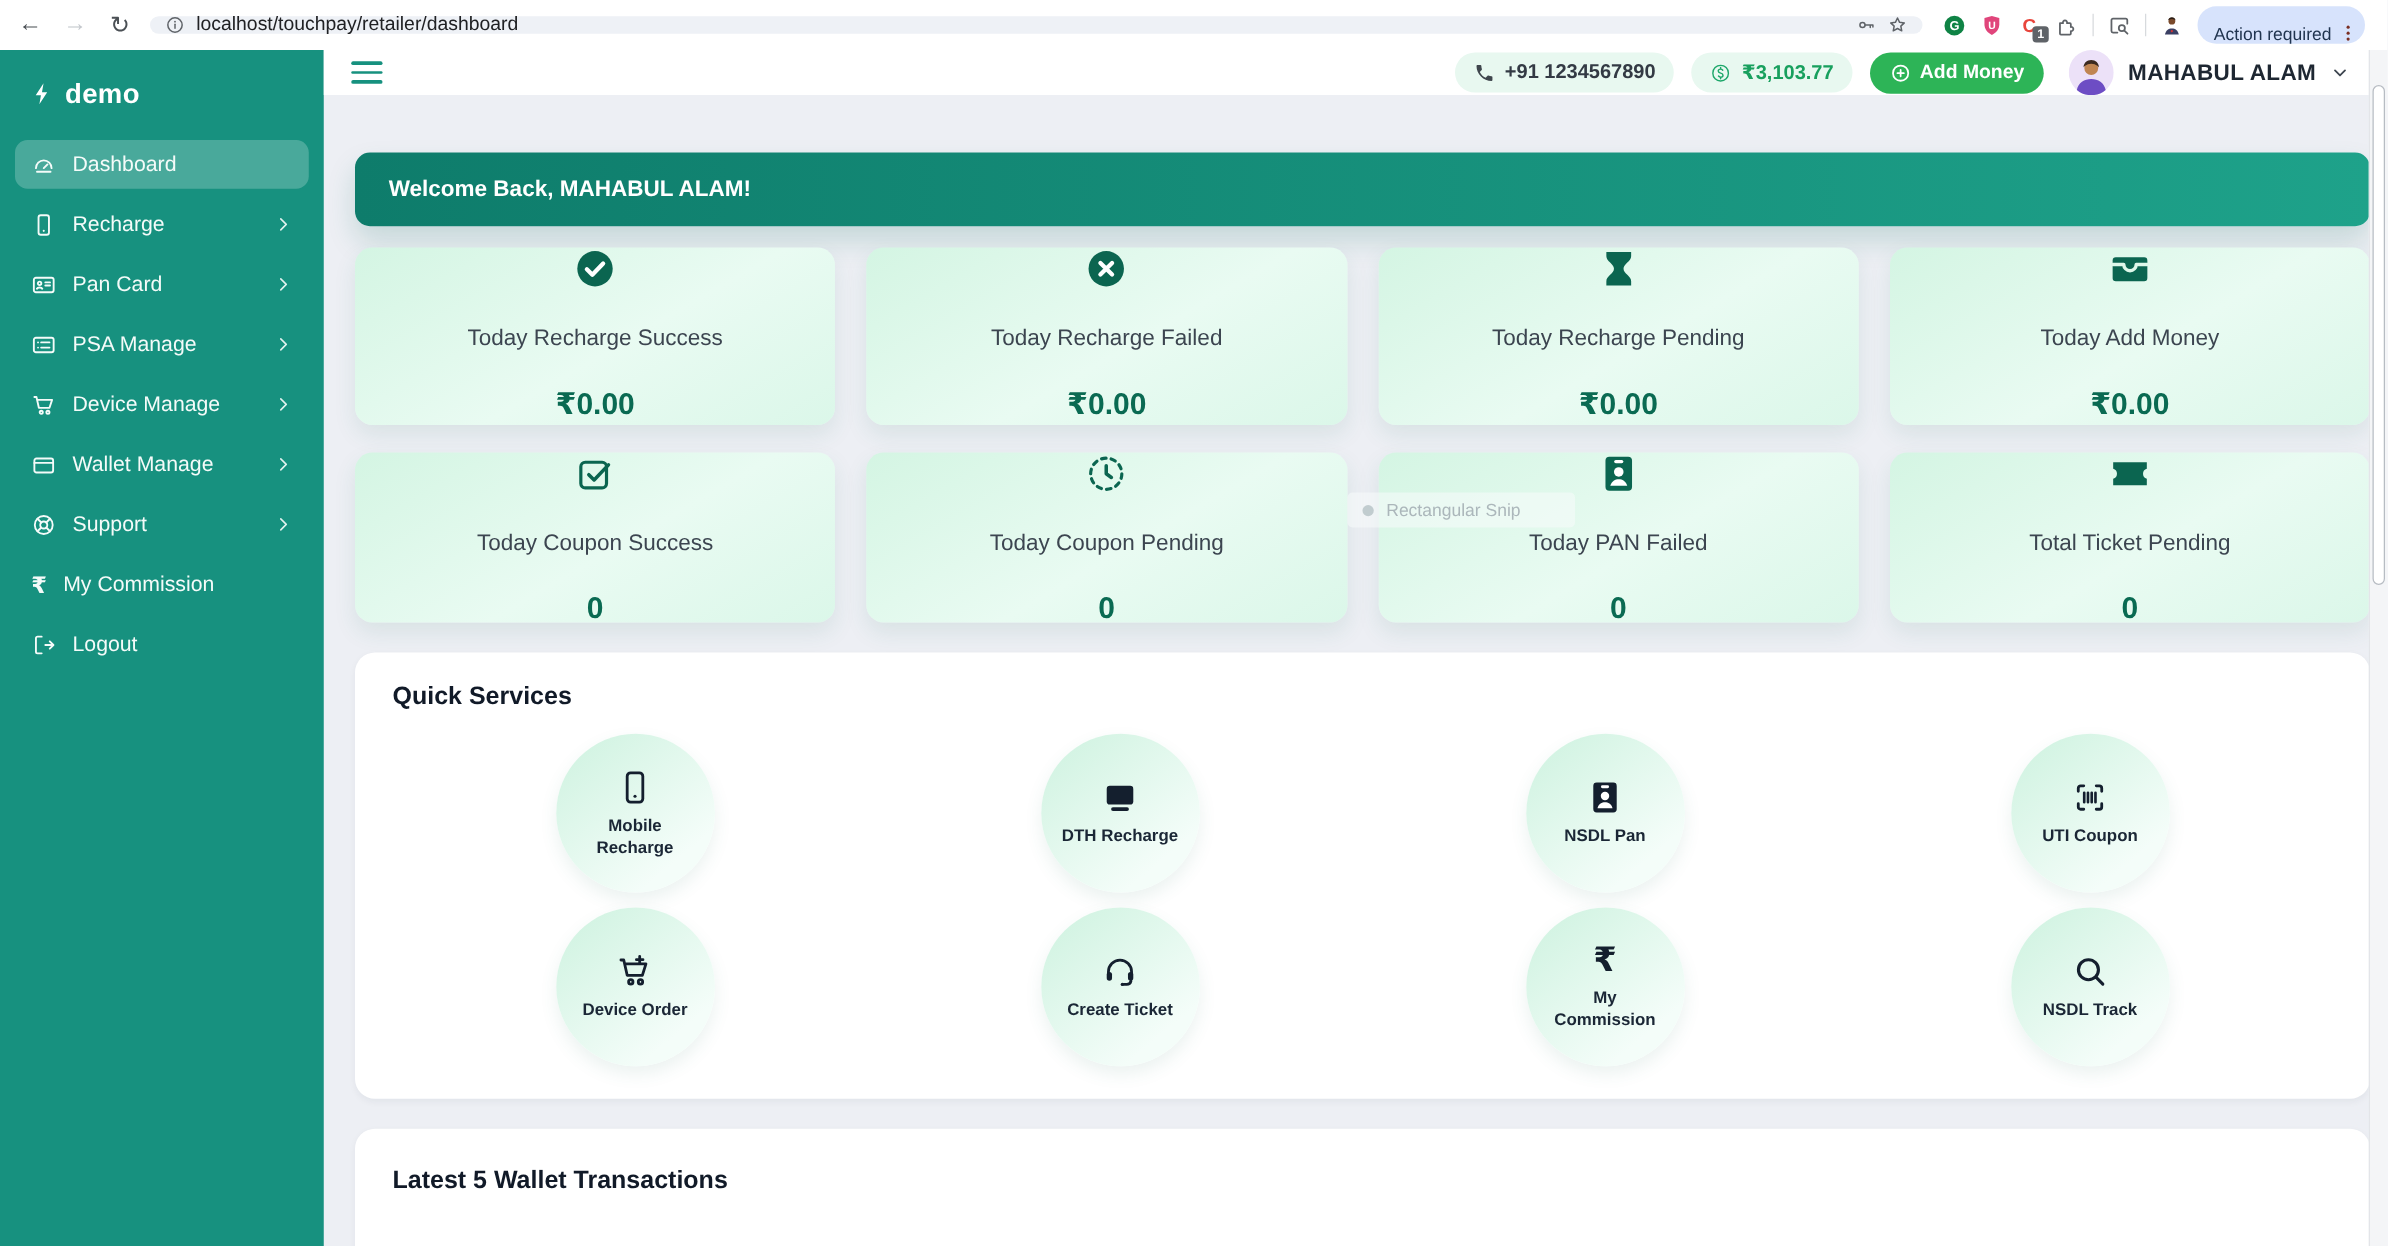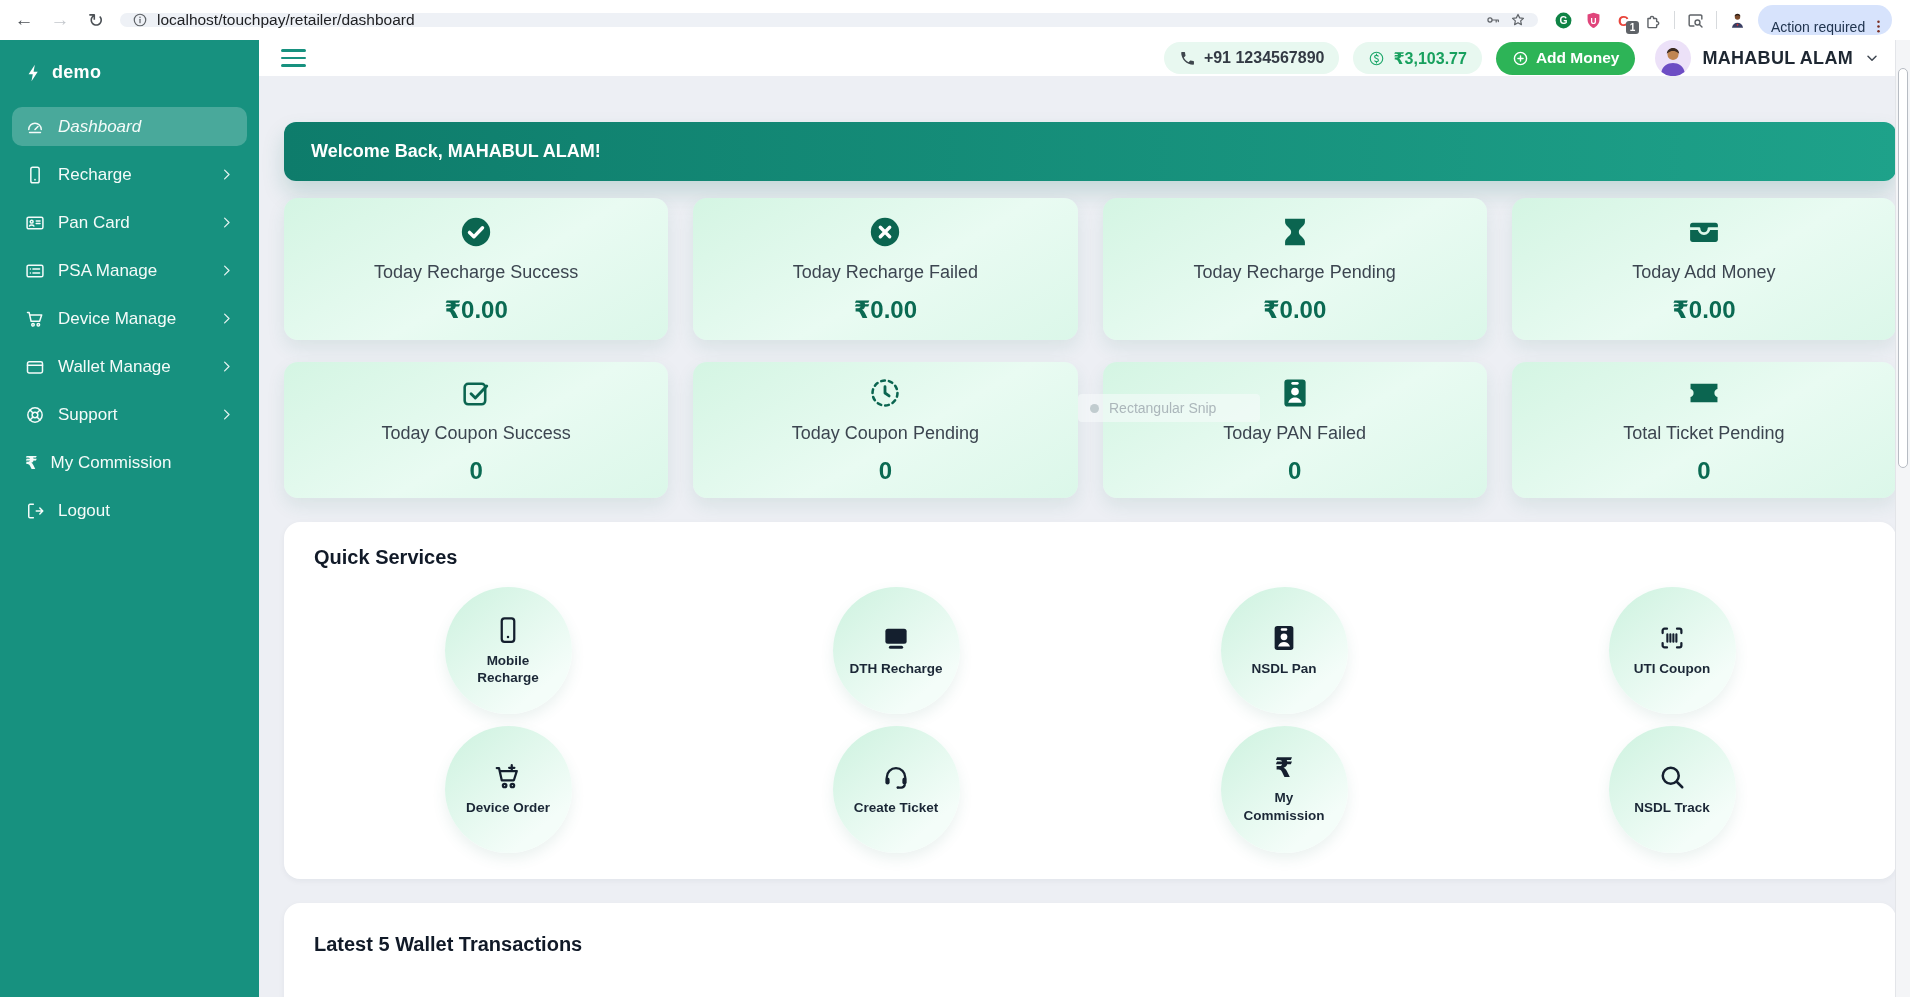--- a/index.html
+++ b/index.html
@@ -25,25 +25,25 @@
   .ext-badge { position:absolute; right:-6px; bottom:-4px; background:#5f6368; color:#fff; font-size:10px; font-weight:700;
     min-width:13px; height:13px; border-radius:3px; display:flex; align-items:center; justify-content:center; padding:0 2px; }
   .action-pill { height:30px; background:#d7e3fc; border-radius:15px; display:flex; align-items:flex-end; gap:4px; padding:0 5px 0 13px; cursor:pointer; }
   .action-pill .txt { font-size:14px; color:#20344f; }
   .dots-v { width:18px; height:18px; }
 
   
   .app { display:flex; height:957px; background:#edeff4; }
 
   .sidebar { width:259px; flex:none; background:#17917f; color:#fff; padding:16px 12px; display:flex; flex-direction:column; }
-  .brand { display:flex; align-items:center; gap:8px; padding:6px 12px 24px; font-size:18px; font-weight:700; letter-spacing:.3px; }
+  .brand { display:flex; align-items:center; gap:8px; padding:6px 12px 24px; font-size:22px; font-weight:700; letter-spacing:.3px; }
   .brand .i svg { width:20px; height:20px; }
   .menu { display:flex; flex-direction:column; gap:9px; }
   .menu-item { display:flex; align-items:center; gap:13px; height:39px; border-radius:10px; padding:0 13px; font-size:17px; font-weight:500; color:#f4fbf9; cursor:pointer; }
-  .menu-item.active { background:rgba(255,255,255,.22);font-style:italic; }
+  .menu-item.active { background:rgba(255,255,255,.22); }
   .menu-item .i svg { width:20px; height:20px; }
   .menu-item .grow { flex:1; }
   .menu-item .chev svg { width:15px; height:15px; opacity:.92; stroke-width:2; }
 
   .main { flex:1; min-width:0; display:flex; flex-direction:column; }
   .topbar { height:66px; background:#fff; display:flex; align-items:center; gap:14px; padding:0 30px 0 22px; }
   .burger { width:25px; display:flex; flex-direction:column; gap:5px; cursor:pointer; }
   .burger span { height:2.6px; background:#17917f; border-radius:2px; }
   .topbar .grow { flex:1; }
   .pill { height:32px; border-radius:16px; background:#e8f8f0; display:flex; align-items:center; gap:8px; padding:0 15px; font-size:16px; font-weight:600; color:#333a44; }
@@ -59,21 +59,21 @@
 
   .content { padding:46px 14px 0 25px; position:relative; }
   .banner { height:59px; border-radius:12px; background:linear-gradient(90deg,#0e7c6b,#1ea28a);
     color:#fff; display:flex; align-items:center; padding:0 27px; font-size:18px; font-weight:700;
     box-shadow:0 12px 22px rgba(16,110,95,.18); margin-bottom:17px; }
 
   .grid { display:grid; grid-template-columns:repeat(4,1fr); gap:25px; }
   .grid.r1 { margin-bottom:22px; }
   .grid.r2 { margin-bottom:24px; }
   .stat { border-radius:14px; background:linear-gradient(150deg,#d4f5e3 0%,#e9fbf2 55%,#dbf7e9 100%);
-    box-shadow:0 8px 18px rgba(40,120,95,.10); display:flex; flex-direction:column; align-items:center; justify-content:center; gap:13px; }
+    box-shadow:0 8px 18px rgba(40,120,95,.10); display:flex; flex-direction:column; align-items:center; gap:28px; }
   .grid.r1 .stat { height:142px; }
   .grid.r2 .stat { height:136px; }
   .stat .i svg { width:34px; height:34px; color:#0b6550; }
   .stat .t { font-size:18px; color:#3c4550; font-weight:500; }
   .stat .v { font-size:24px; font-weight:700; color:#0a6a52; }
 
   .panel { background:#fff; border-radius:16px; box-shadow:0 2px 6px rgba(25,40,60,.05); }
   .panel.qs { padding:24px 30px 26px; margin-bottom:24px; }
   .panel h2 { margin:0; font-size:20px; color:#111a28; font-weight:700; }
   .qs-grid { display:grid; grid-template-columns:repeat(4,1fr); row-gap:12px; margin-top:18px; justify-items:center; }

